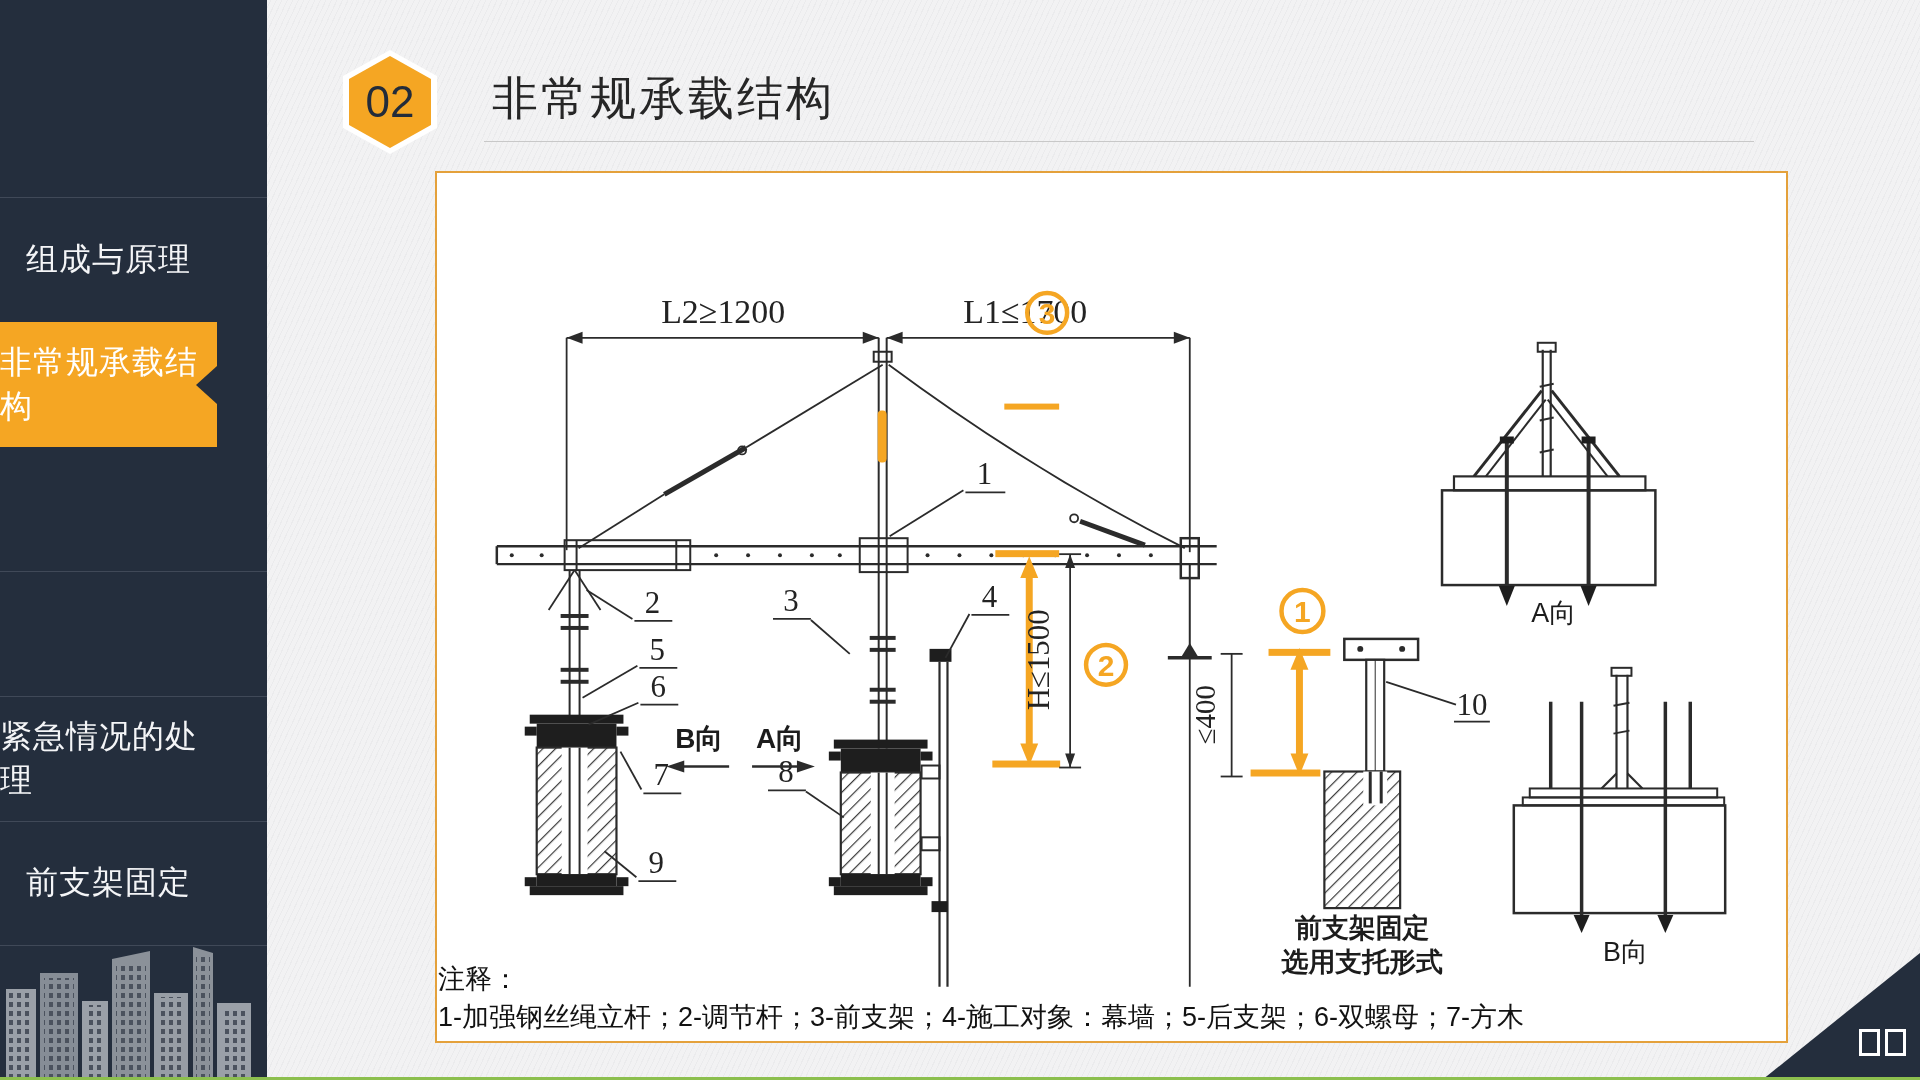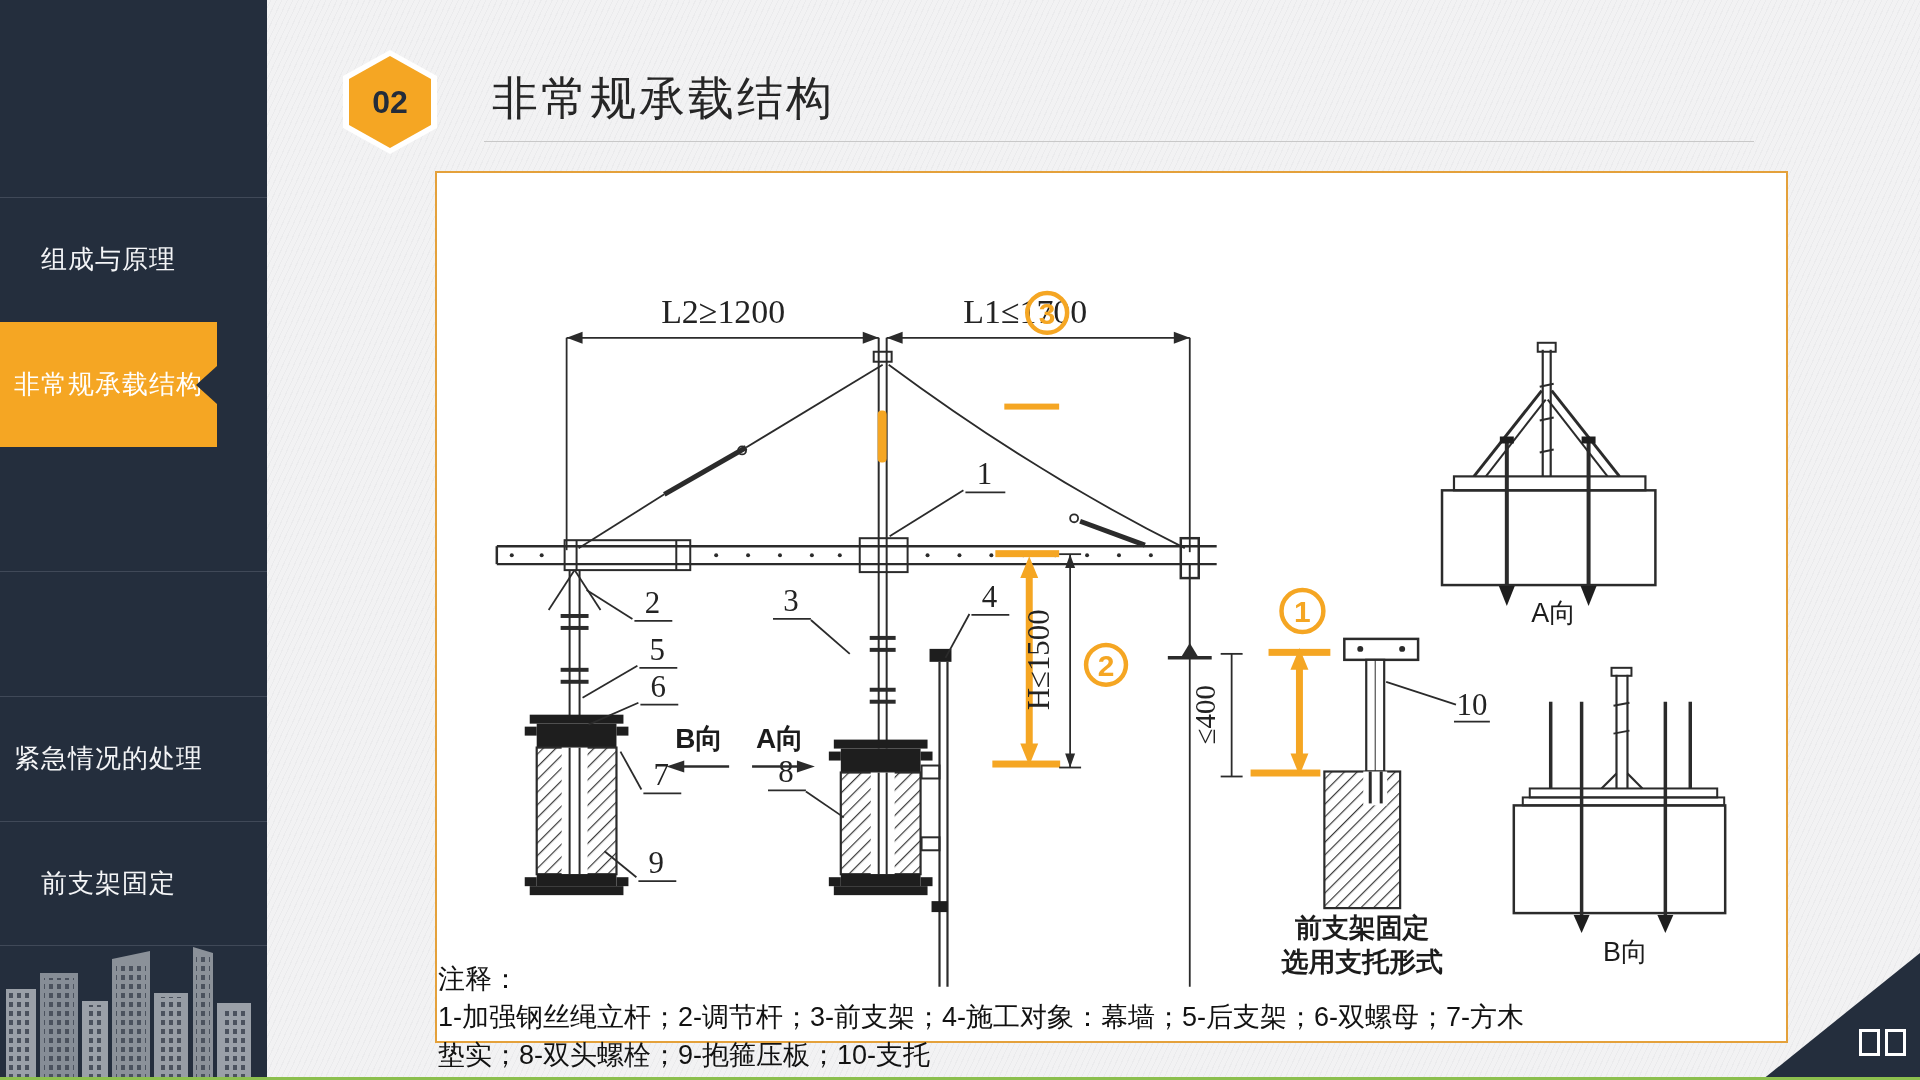--- a/index.html
+++ b/index.html
@@ -8,41 +8,41 @@
   .slide {
     position:relative; width:1920px; height:1080px;
     background-color:#f2f2f3;
     background-image:repeating-linear-gradient(115deg, rgba(110,115,125,0.055) 0 1px, transparent 1px 5px);
   }
   
   .sidebar { position:absolute; left:0; top:0; width:267px; height:1080px; background:#242e3d; z-index:3; }
   .sb-divider { position:absolute; left:0; width:267px; height:1px; background:#4a5361; opacity:.75; }
   .nav-item {
     position:absolute; left:0; width:217px; display:flex; align-items:center; justify-content:center;
-    color:#f4f5f7; font-size:26px; letter-spacing:1px; cursor:default;
+    color:#f4f5f7; font-size:32px; letter-spacing:1px; cursor:default;
   }
   .nav-item.active { background:#f5a623; color:#ffffff; font-weight:500; }
   .nav-arrow {
     position:absolute; right:0; top:50%; transform:translateY(-50%);
     width:0; height:0; border-top:19px solid transparent; border-bottom:19px solid transparent;
     border-right:21px solid #242e3d;
   }
   .skyline { position:absolute; left:0; bottom:3px; width:267px; height:130px; }
   
   .hex-outer {
     position:absolute; left:343px; top:50px; width:94px; height:104px; background:#ffffff;
     clip-path:polygon(50% 0,100% 25%,100% 75%,50% 100%,0 75%,0 25%);
     filter:drop-shadow(2px 3px 3px rgba(0,0,0,0.25)); z-index:2;
   }
   .hex-inner {
     position:absolute; left:6px; top:6px; width:82px; height:92px; background:#f5a623;
     clip-path:polygon(50% 0,100% 25%,100% 75%,50% 100%,0 75%,0 25%);
     display:flex; align-items:center; justify-content:center;
   }
-  .hex-num { font-size:32px; font-weight:bold; color:#232c3a; }
+  .hex-num { font-size:44px; font-weight:normal; color:#232c3a; }
   .page-title {
     position:absolute; left:492px; top:68px; font-size:46px; color:#262626;
     font-weight:500; letter-spacing:3px; z-index:2;
   }
   .title-rule { position:absolute; left:484px; top:141px; width:1270px; height:1px; background:#c8c8c8; }
   
   .diagram-box {
     position:absolute; left:435px; top:171px; width:1353px; height:872px;
     background:#ffffff; border:2px solid #e4a13b;
   }
@@ -384,21 +384,20 @@
         <text x="344" y="530" class="dwg-cjk" font-size="28" font-weight="600" text-anchor="middle">A向</text>
         <line x1="316" y1="549" x2="373" y2="549" stroke="#2b2b2b" stroke-width="2.5"></line>
         <polygon points="361,543 361,555 379,549" fill="#2b2b2b"></polygon>
       </g>
     </svg>
   </div>
 
   <div class="notes">
     <div>注释：</div>
     <div>1-加强钢丝绳立杆；2-调节杆；3-前支架；4-施工对象：幕墙；5-后支架；6-双螺母；7-方木</div>
-    <div>垫实；8-双头螺栓；9-抱箍压板；10-支托</div>
   </div>
 
   <div class="corner-tri">
     <div class="corner-squares">
       <span></span>
       <span></span>
     </div>
   </div>
   <div class="footer-line"></div>
 

